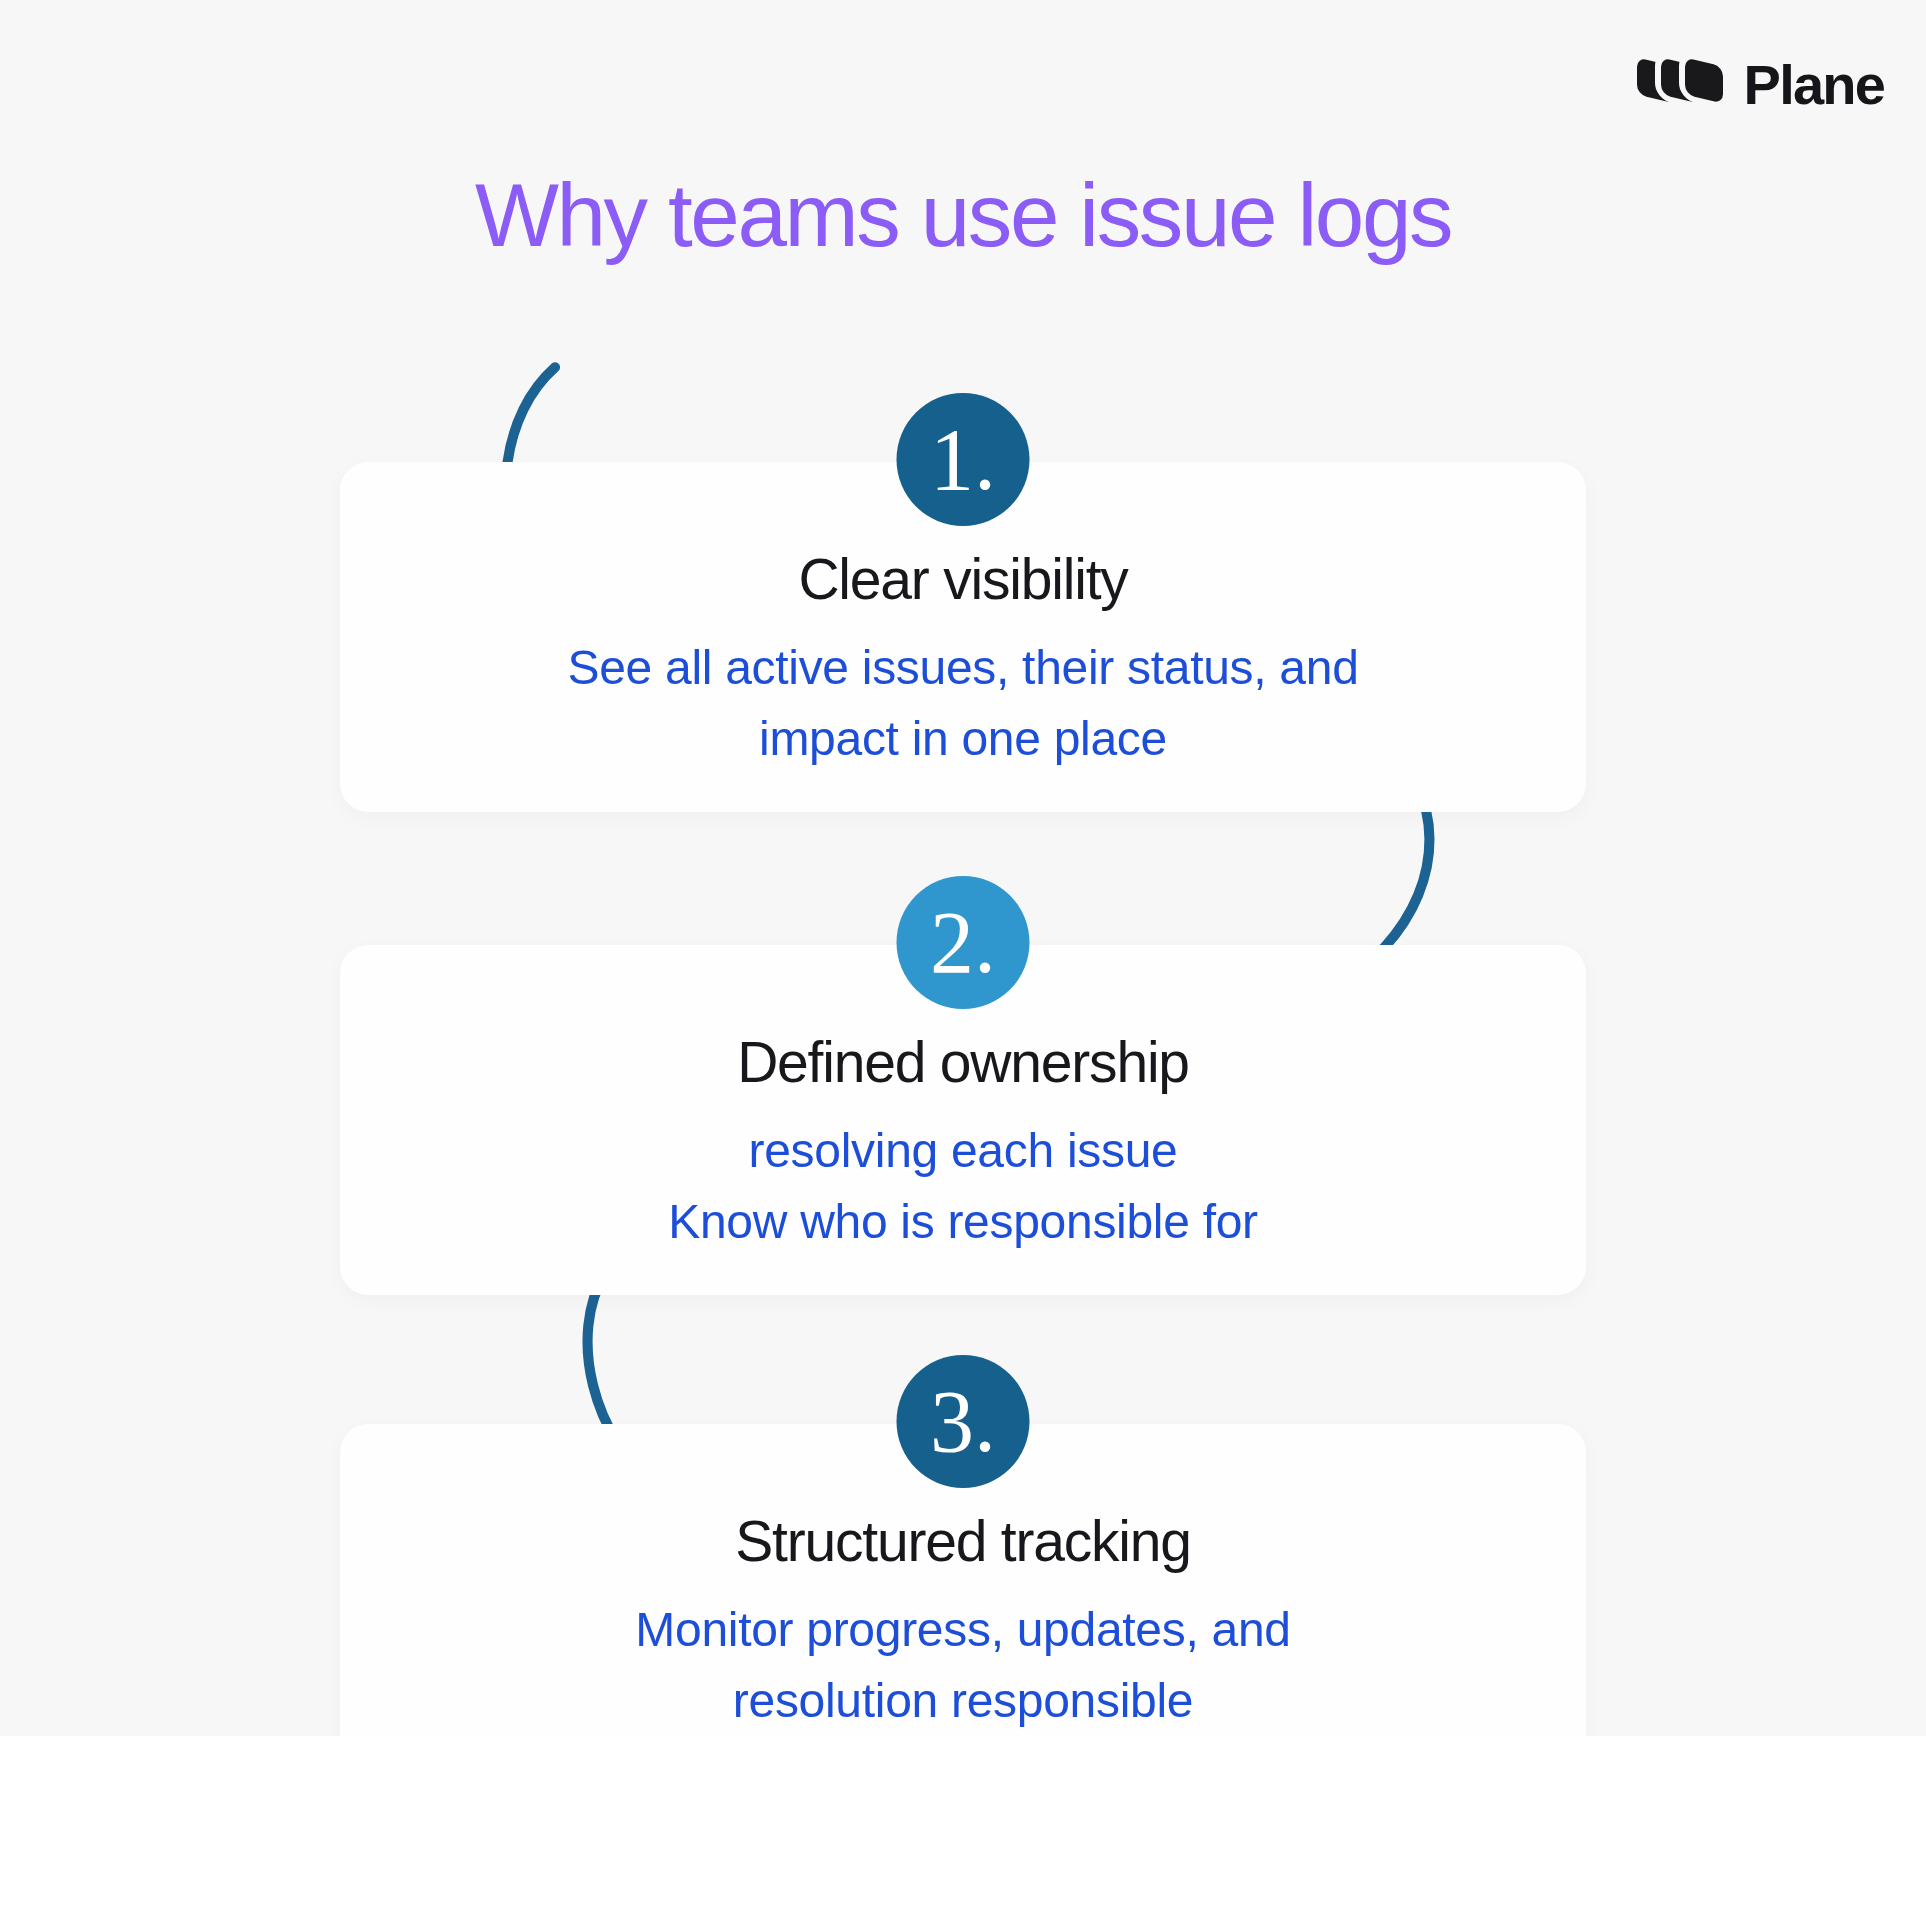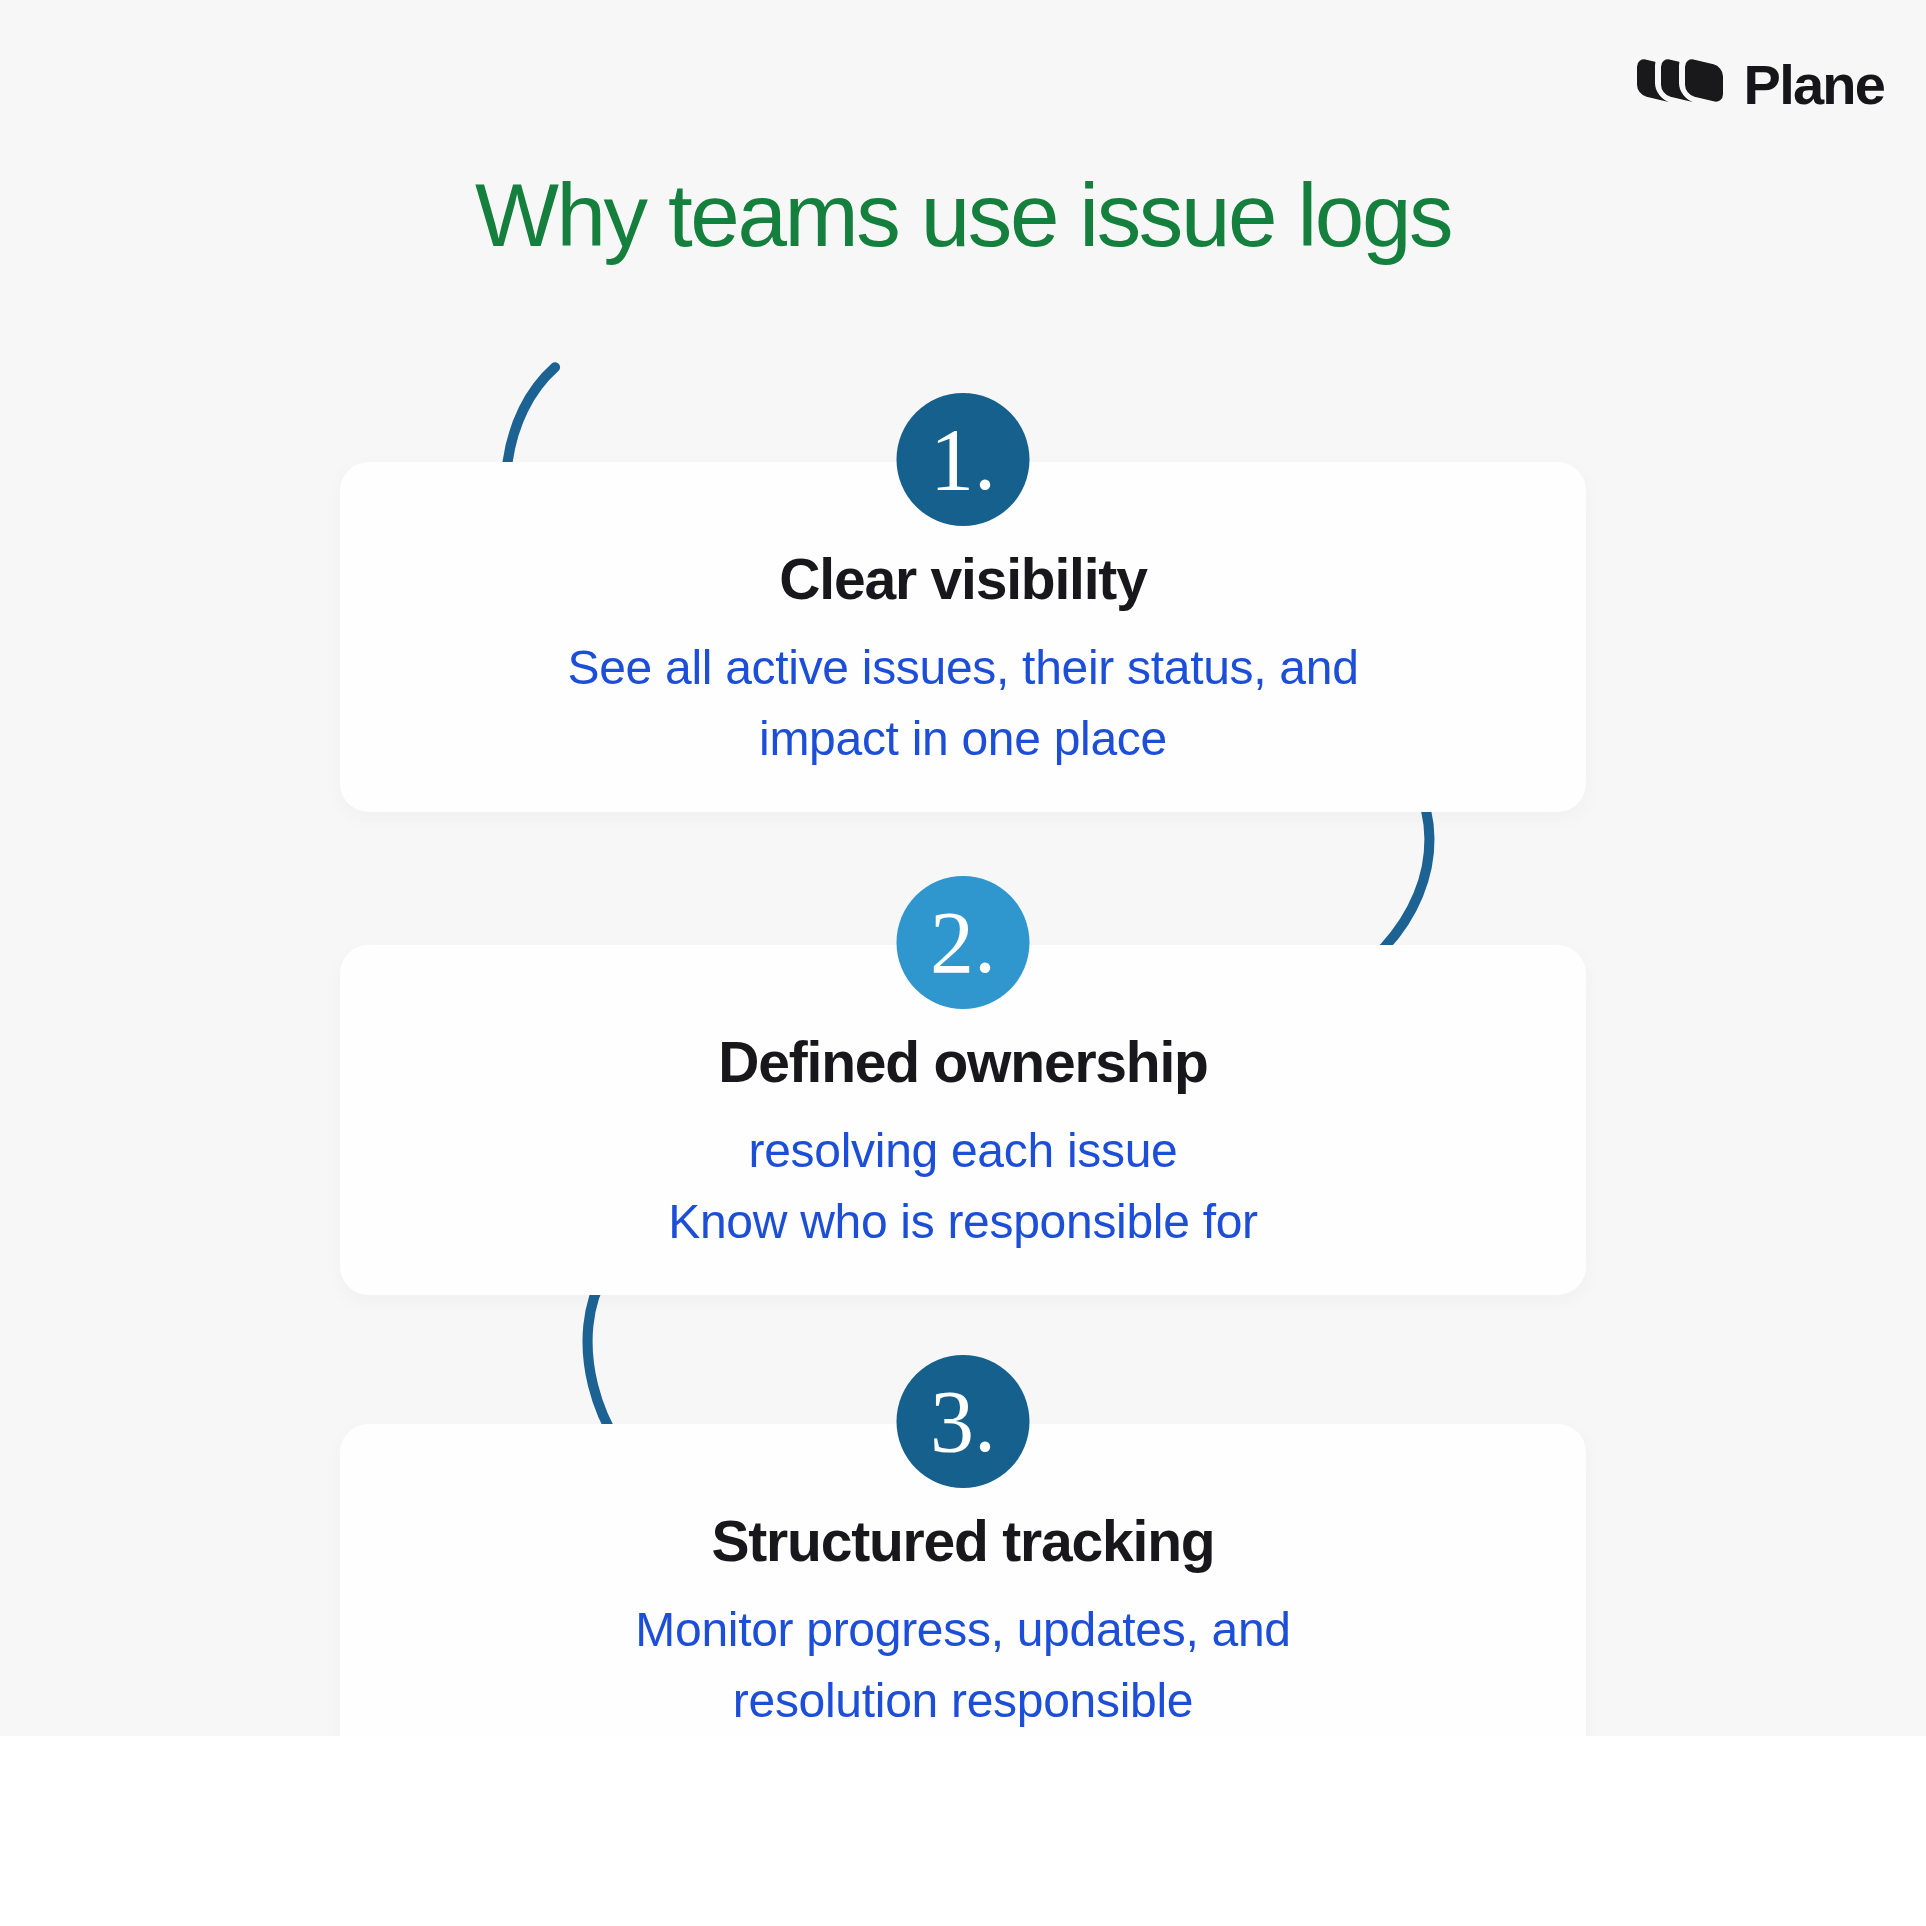--- a/index.html
+++ b/index.html
@@ -16,35 +16,35 @@
   .logo-mark{position:relative;width:89px;height:55px;}
   .panel{position:absolute;top:4.8px;width:38px;height:37px;border-radius:9.5px;
          background:#19191c;transform:skewY(14deg);}
   .panel.p1{left:0;}
   .panel.p2{left:24px;box-shadow:0 0 0 6px var(--page-bg,#f7f7f7);}
   .panel.p3{left:48px;box-shadow:0 0 0 6px var(--page-bg,#f7f7f7);}
   .logo-text{font-size:56px;font-weight:600;letter-spacing:-1.8px;color:#16161a;line-height:1;}
 
   
   .title{position:absolute;top:171px;left:0;width:100%;margin:0;text-align:center;
-         font-size:89px;font-weight:500;letter-spacing:-2.4px;color:#15803d;line-height:1;}
+         font-size:89px;font-weight:500;letter-spacing:-2.4px;color:#8b5cf6;line-height:1;}
 
   
   .card{position:absolute;left:340px;width:1246px;height:350px;
         background:var(--card-bg,#fefefe);border-radius:28.5px;text-align:center;
         box-shadow:0 6px 21.4px rgba(20,20,30,0.03);}
   .card.c1{top:462px;} .card.c2{top:945px;} .card.c3{top:1424px;}
 
   .badge{position:absolute;top:-69px;left:50%;transform:translateX(-50%);
          width:133px;height:133px;border-radius:50%;
          background:var(--accent-dark,#15608c);
          display:flex;align-items:center;justify-content:center;}
   .badge .num{font-family:"Liberation Serif", serif;font-size:88px;color:#ffffff;line-height:1;}
 
-  .card h2{margin:89px 0 0 0;font-size:57px;font-weight:700;letter-spacing:-1.2px;
+  .card h2{margin:89px 0 0 0;font-size:57px;font-weight:400;letter-spacing:-1.2px;
            color:#18181c;line-height:1;}
   .card .body{margin:24px 0 0 0;}
   .card .bl{display:block;font-size:48px;line-height:71px;letter-spacing:-0.3px;color:#1d4ed8;}
 
   
   .arrow{position:absolute;color:var(--arrow,#1c6394);}
   .arrow.a1{left:476px;top:354px;}
   .arrow.a2{left:1302px;top:770px;}
   .arrow.a3{left:559px;top:1260px;}
   .arrow path{fill:none;stroke:currentColor;stroke-width:17;stroke-linecap:round;stroke-linejoin:round;}

